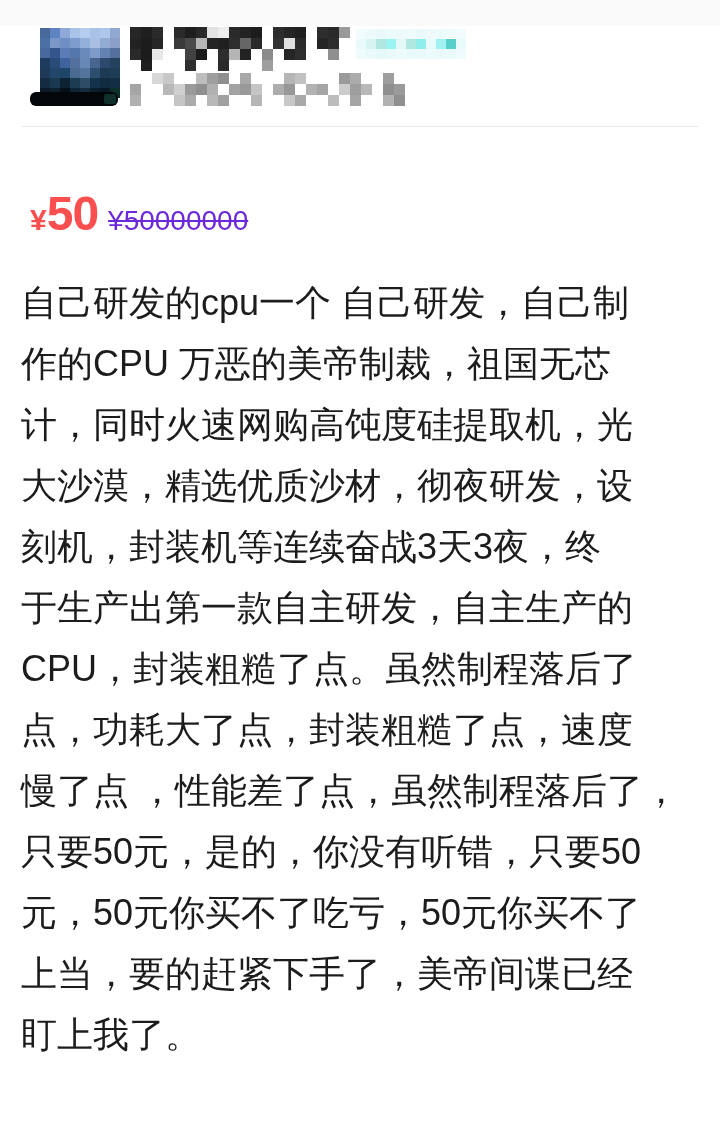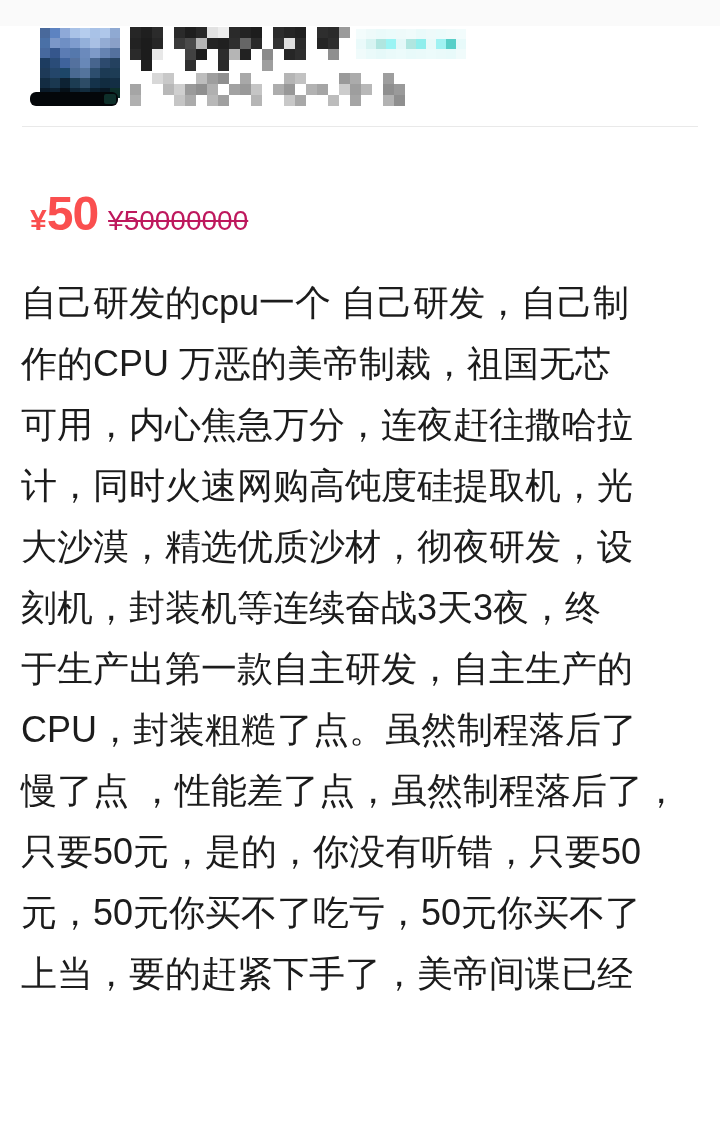--- a/index.html
+++ b/index.html
@@ -245,29 +245,30 @@
       <div class="px" style="left: 220px; top: 22px; width: 11px; height: 11px; background: rgb(165, 165, 165);"></div>
       <div class="px" style="left: 253px; top: 22px; width: 11px; height: 11px; background: rgb(178, 178, 178);"></div>
       <div class="px" style="left: 264px; top: 22px; width: 11px; height: 11px; background: rgb(143, 143, 143);"></div>
     </div>
   <div class="divider" style="background: rgb(233, 233, 233);"></div>
 </div>
 
 <div class="price-row">
   <span class="price-currency" style="color: rgb(250, 79, 79);">¥</span>
   <span class="price-amount" style="color: rgb(250, 79, 79);">50</span>
-  <del class="price-original" style="color: #be185d;">¥50000000</del>
+  <del class="price-original" style="color: #6d28d9;">¥50000000</del>
 </div>
 
 <div class="description" style="color: rgb(28, 28, 28);">
   <div class="line">自己研发的cpu一个 自己研发，自己制</div>
   <div class="line">作的CPU 万恶的美帝制裁，祖国无芯</div>
-  <div class="line">可用，内心焦急万分，连夜赶往撒哈拉</div>
   <div class="line">计，同时火速网购高饨度硅提取机，光</div>
   <div class="line">大沙漠，精选优质沙材，彻夜研发，设</div>
   <div class="line">刻机，封装机等连续奋战3天3夜，终</div>
   <div class="line">于生产出第一款自主研发，自主生产的</div>
   <div class="line">CPU，封装粗糙了点。虽然制程落后了</div>
+  <div class="line">点，功耗大了点，封装粗糙了点，速度</div>
   <div class="line">慢了点 ，性能差了点，虽然制程落后了，</div>
   <div class="line">只要50元，是的，你没有听错，只要50</div>
   <div class="line">元，50元你买不了吃亏，50元你买不了</div>
   <div class="line">上当，要的赶紧下手了，美帝间谍已经</div>
+  <div class="line">盯上我了。</div>
 </div>
 
 </body></html>

